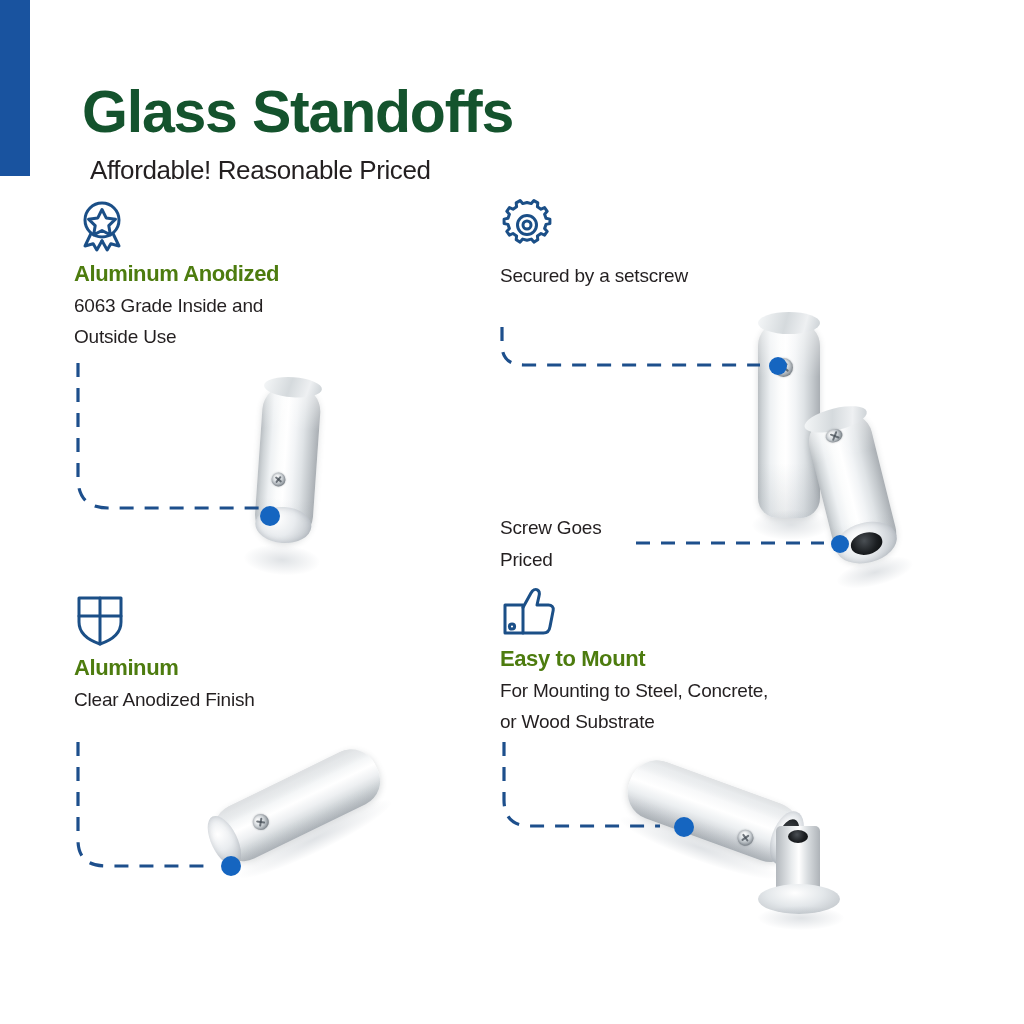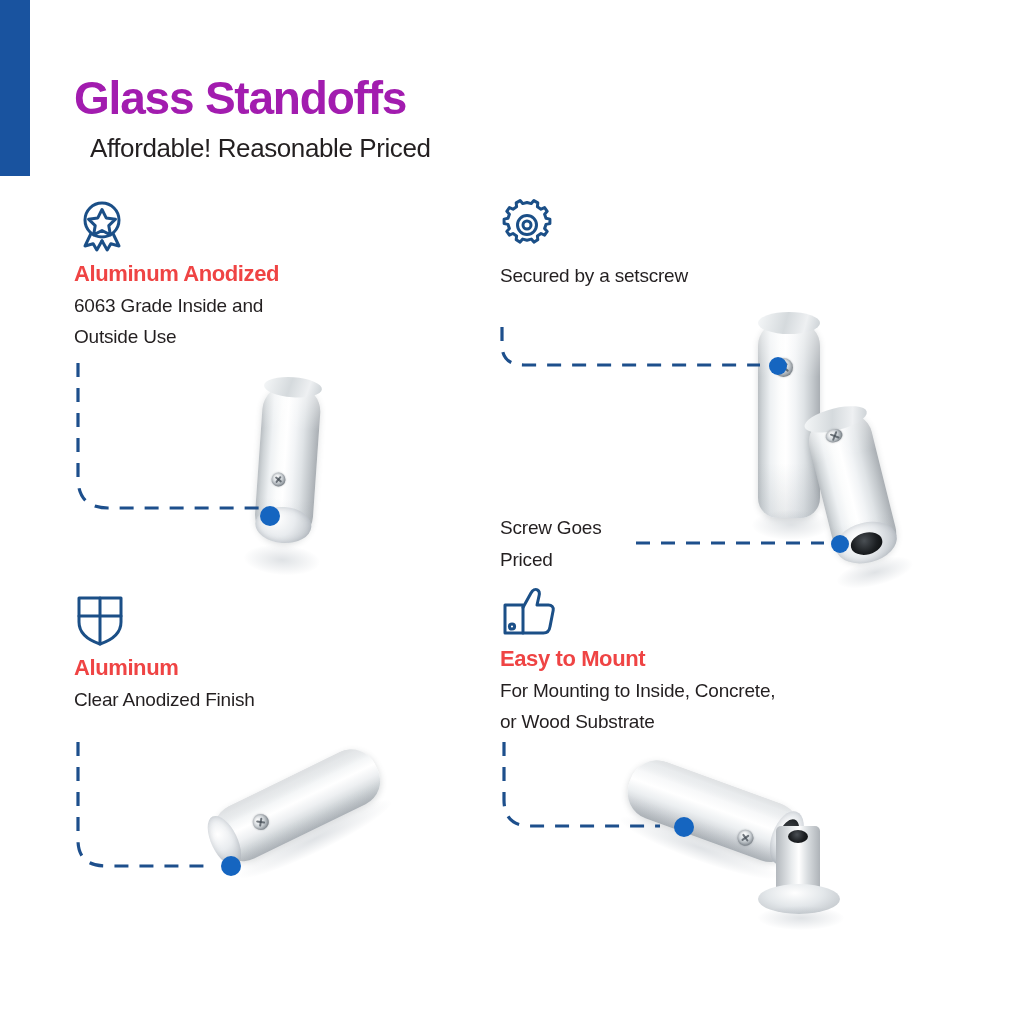--- a/index.html
+++ b/index.html
@@ -13,39 +13,39 @@
   }
   .page{position:absolute;inset:0;}
 
   
   .accent-bar{
     position:absolute;left:0;top:0;width:30px;height:176px;
     background:#19539f;
   }
   .header{position:absolute;left:74px;top:74px;}
   .title{
-    font-size:46px;font-weight:bold;color:#a21caf;
-    letter-spacing:-1.2px;line-height:1.05;margin:0;
+    font-size:59px;font-weight:bold;color:#14532d;
+    letter-spacing:-1.2px;line-height:1.05;margin:8px;
   }
   .subtitle{
     font-size:26px;color:#231f20;margin:12px 0 0 16px;
     letter-spacing:-0.4px;line-height:1.1;font-weight:400;
   }
 
   
   .feature{position:absolute;}
   .f1{left:74px;top:198px;width:380px;}
   .f2{left:500px;top:198px;width:400px;}
   .f3{left:74px;top:592px;width:380px;}
   .f4{left:500px;top:583px;width:420px;}
 
   .ficon{display:block;height:56px;margin-bottom:6px;}
   .ficon svg{display:block;}
   .fhead{
-    font-size:22px;font-weight:bold;color:#ef4444;
+    font-size:22px;font-weight:bold;color:#4d7c0f;
     letter-spacing:-0.4px;margin:0 0 2px 0;line-height:1.25;
   }
   .fbody{
     font-size:19px;color:#231f20;letter-spacing:-0.2px;
     line-height:1.66;margin:0;font-weight:400;
   }
 
   
   .annot{position:absolute;font-size:19px;color:#231f20;line-height:1.66;letter-spacing:-0.2px;}
   .a-screw-through{left:500px;top:512px;width:160px;}
@@ -165,21 +165,21 @@
 
   <div class="feature f4">
     <span class="ficon">
       <svg width="58" height="56" viewBox="0 0 58 56" fill="none" stroke="#1b4f87" stroke-width="3" stroke-linecap="round" stroke-linejoin="round">
         <path d="M5 22h18v28H5z"></path>
         <circle cx="12" cy="43.5" r="2.6"></circle>
         <path d="M23 24.5l8-14.5c1.6-3 4.4-4.2 6.3-3.2 2 1 2.4 3.6 1.7 6.3L37 22h11.5c3.2 0 5.3 2.3 4.7 5.2l-3.2 16.4c-.5 3.6-2.7 6.4-6.6 6.4H23"></path>
       </svg>
     </span>
     <p class="fhead">Easy to Mount</p>
-    <p class="fbody">For Mounting to Inside, Concrete,</p>
+    <p class="fbody">For Mounting to Steel, Concrete,</p>
     <p class="fbody">or Wood Substrate</p>
   </div>
 
   <div class="annot a-screw-through">
     <div>Screw Goes</div>
     <div>Priced</div>
   </div>
 
   <div class="product" style="left:240px;top:378px;width:120px;height:190px;transform:rotate(4deg);">
     <div class="cyl" style="position:absolute;left:18px;top:8px;width:58px;height:158px;border-radius:26px 26px 28px 28px;"></div>

